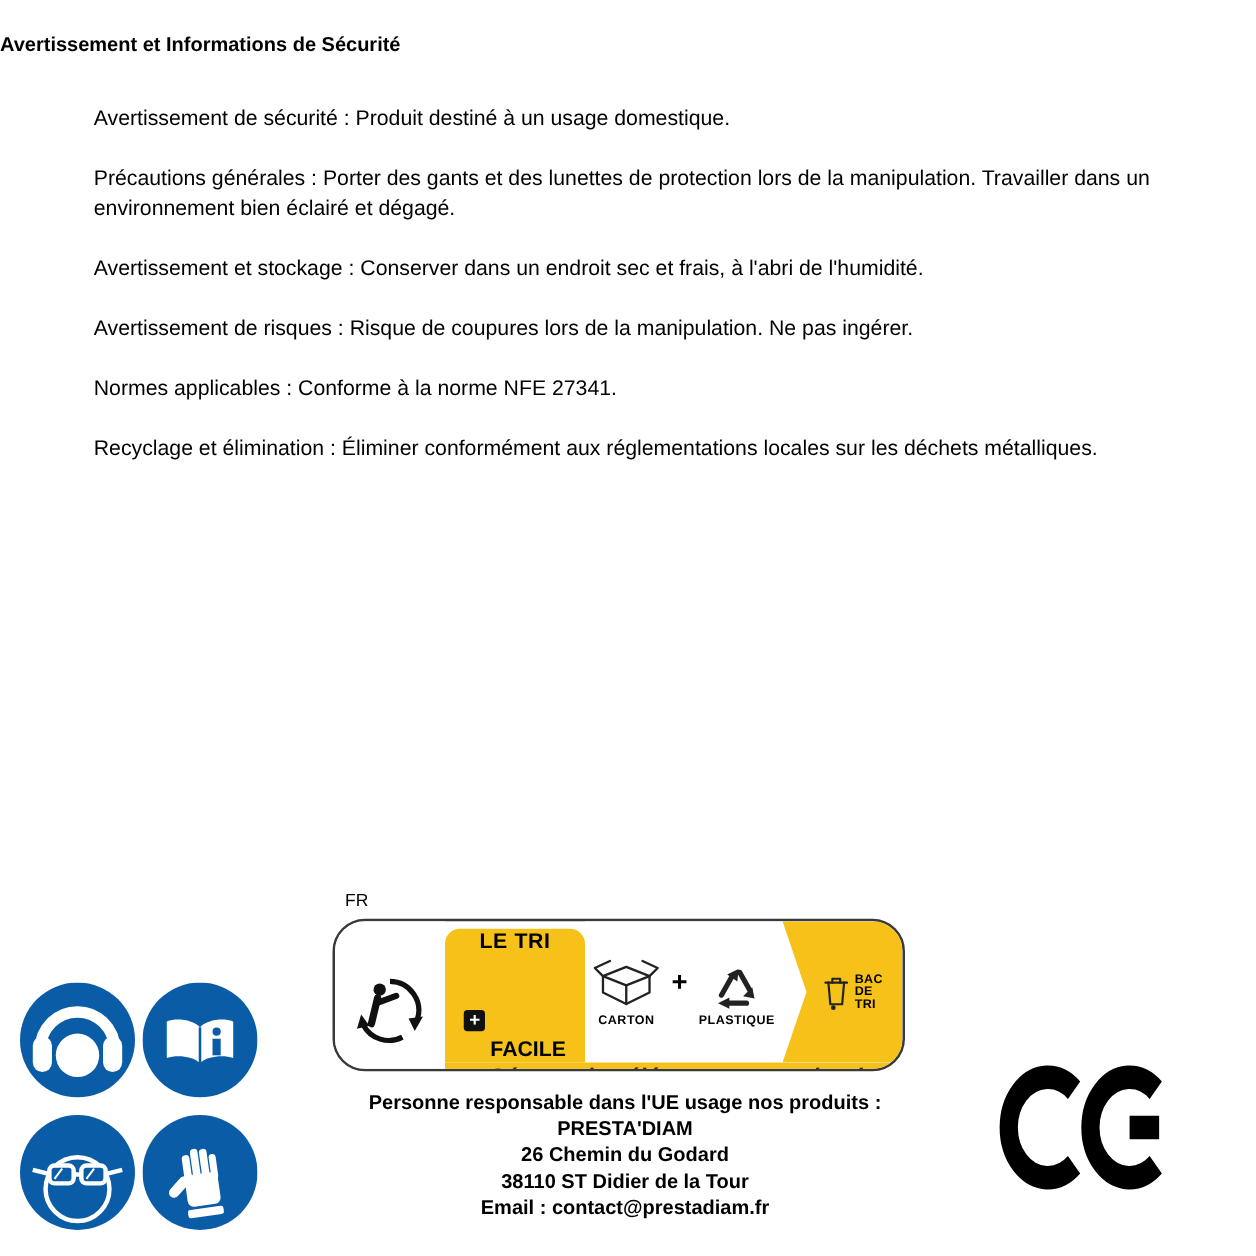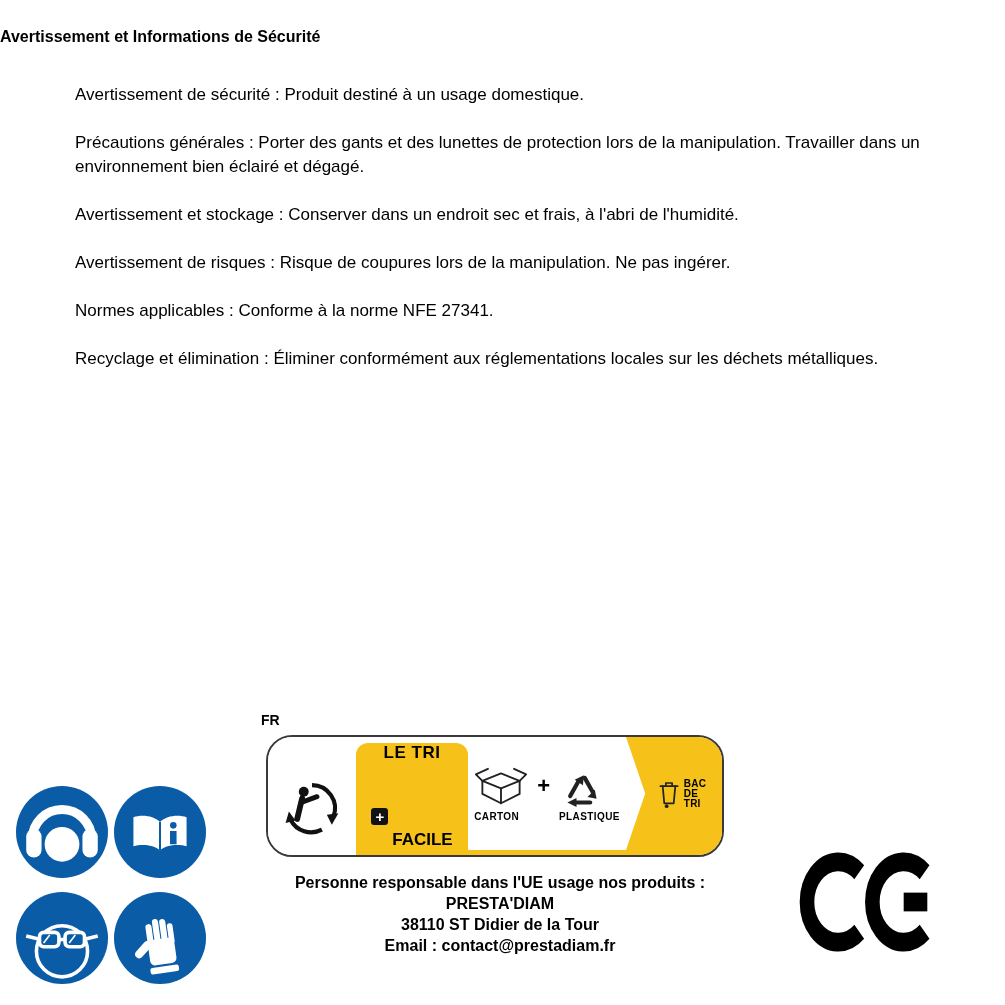--- a/index.html
+++ b/index.html
@@ -11,40 +11,40 @@
                font-size:16px; font-weight:bold; }
 
   .content { position:absolute; top:83px; left:75px; width:860px; }
   .content p { font-size:17px; line-height:24px; margin:0 0 24px 0; }
 
   .icons-grid { position:absolute; left:16px; top:786px;
                 display:grid; grid-template-columns:92px 92px; grid-auto-rows:92px;
                 column-gap:6px; row-gap:14px; }
   .sicon { width:92px; height:92px; display:block; }
 
-  .fr-label { position:absolute; left:261px; top:712px; font-size:14px; font-weight:bold; }
+  .fr-label { position:absolute; left:276px; top:712px; font-size:14px; font-weight:normal; }
 
   .infotri { position:absolute; left:266px; top:735px; width:458px; height:122px;
              background:#fff; border:2px solid #3a3a3a; border-radius:26px; overflow:hidden;
              display:grid; grid-template-columns:88px 112px 1fr 96px; grid-template-rows:1fr 26px; }
   .triman-cell { grid-column:1; grid-row:1 / span 2; display:flex; align-items:center; justify-content:center; background:#fff; }
   .triman-svg { width:66px; height:72px; }
 
   .letri-badge { grid-column:2; grid-row:1; background:#f6c21a; margin-top:6px;
                  border-radius:12px 12px 0 0; display:flex; flex-direction:column;
                  align-items:center; justify-content:center; gap:19px; }
   .letri-line1 { font-size:17px; font-weight:800; letter-spacing:0.5px; }
   .letri-line2 { display:flex; align-items:center; gap:4px; }
   .plus-box { display:inline-block; width:17px; height:17px; background:#111; color:#fff;
               font-size:15px; line-height:17px; text-align:center; border-radius:3px; font-weight:bold; }
   .letri-facile { font-size:17px; font-weight:800;margin-top:48px; }
 
   .mid-cell { grid-column:3; grid-row:1; display:flex; align-items:center; justify-content:center;
               gap:9px; background:#fff; }
-  .mat-group { display:flex; flex-direction:column; }
+  .mat-group { display:flex; flex-direction:column; align-items:center; }
   .mat-label { font-size:10px; font-weight:700; letter-spacing:0.4px; margin-top:3px; }
   .mid-plus { font-size:22px; font-weight:800; margin-bottom:16px; }
   .carton-svg { width:54px; height:43px; }
   .recycle-svg { width:46px; height:42px; }
 
   .flag-cell { grid-column:4; grid-row:1; position:relative; }
   .flag-bg { position:absolute; inset:0; background:#f6c21a;
              clip-path:polygon(0 0,100% 0,100% 100%,0 100%,20% 50%); }
   .flag-content { position:absolute; inset:0; display:flex; align-items:center;
                   justify-content:center; padding-left:16px; gap:4px; }
@@ -186,20 +186,21 @@
         </div>
       </div>
     </div>
 
     <div class="strip">Séparez les éléments avant de trier</div>
   </div>
 
   <div class="responsible">
     <div>Personne responsable dans l'UE usage nos produits :</div>
     <div>PRESTA'DIAM</div>
+    <div>26 Chemin du Godard</div>
     <div>38110 ST Didier de la Tour</div>
     <div>Email : contact@prestadiam.fr</div>
   </div>
 
   <svg class="ce" width="146" height="100" viewBox="0 0 210 112" preserveAspectRatio="none">
     <path d="M 88.1 22.6 A 45 45 0 1 0 88.1 89.4" fill="none" stroke="#000" stroke-width="21"></path>
     <path d="M 182.1 22.6 A 45 45 0 1 0 182.1 89.4" fill="none" stroke="#000" stroke-width="21"></path>
     <path d="M 152 56 L 186 56" fill="none" stroke="#000" stroke-width="21"></path>
   </svg>
 

